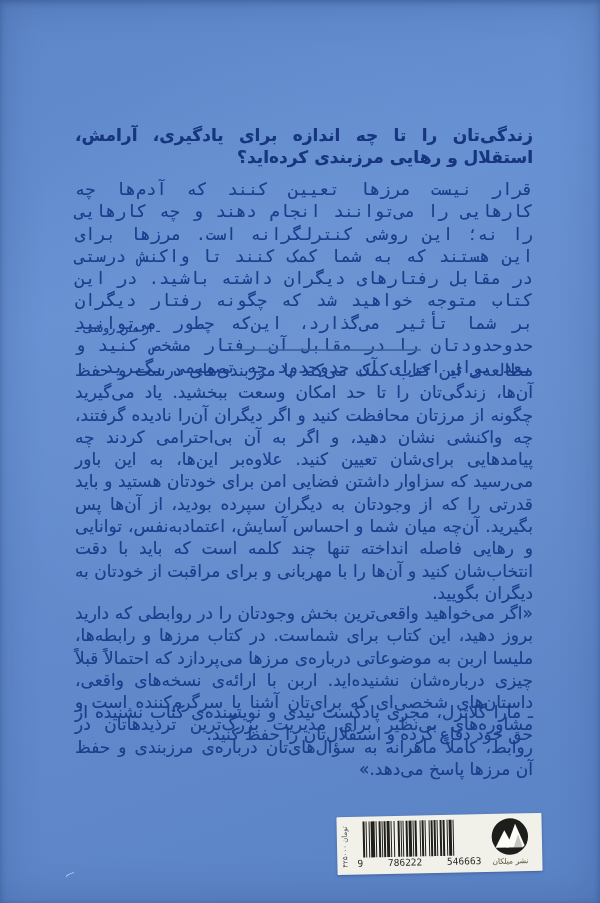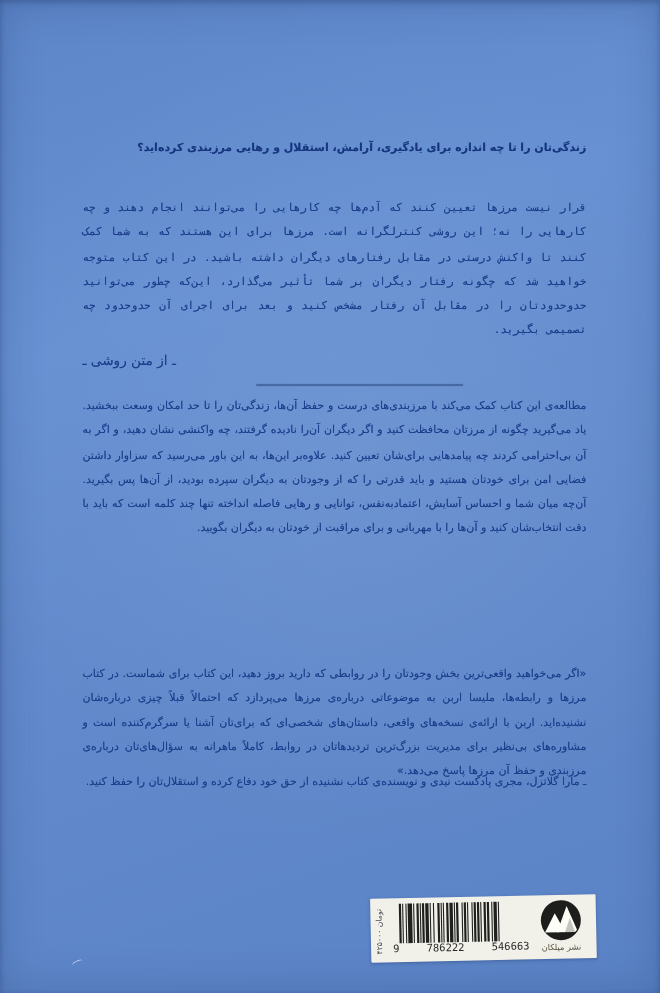--- a/index.html
+++ b/index.html
@@ -11,21 +11,21 @@
     position:relative;width:600px;height:903px;overflow:hidden;
     background:
       radial-gradient(ellipse 90% 60% at 55% 45%, rgba(255,255,255,.07), rgba(255,255,255,0) 70%),
       linear-gradient(160deg,#5d86c8 0%, #6690d2 30%, #6189cb 60%, #5a83c5 100%);
     box-shadow: inset 0 0 40px rgba(25,45,95,.22), inset 0 2px 6px rgba(25,45,95,.35);
     direction:rtl;
   }
   .tblock{
     position:absolute;left:75px;width:458px;
     color:var(--txt);
-    font-size:10px;line-height:22.3px;
+    font-size:17px;line-height:22.3px;
     text-align:justify;text-justify:inter-word;
     letter-spacing:-0.15px;
     text-shadow:0 0 .6px rgba(28,62,140,.55);
   }
   .question{top:124px;font-weight:bold;color:#17367f;}
   .para1{top:180px;font-family:Liberation Mono, monospace;}
   .source{top:317px;text-align:left;font-size:12.4px;}
   .divider{position:absolute;top:349px;left:233px;width:188px;height:2px;background:var(--divider);opacity:.85;}
   .para2{top:359px;}
   .quote{top:562px;margin-top:40px;}

